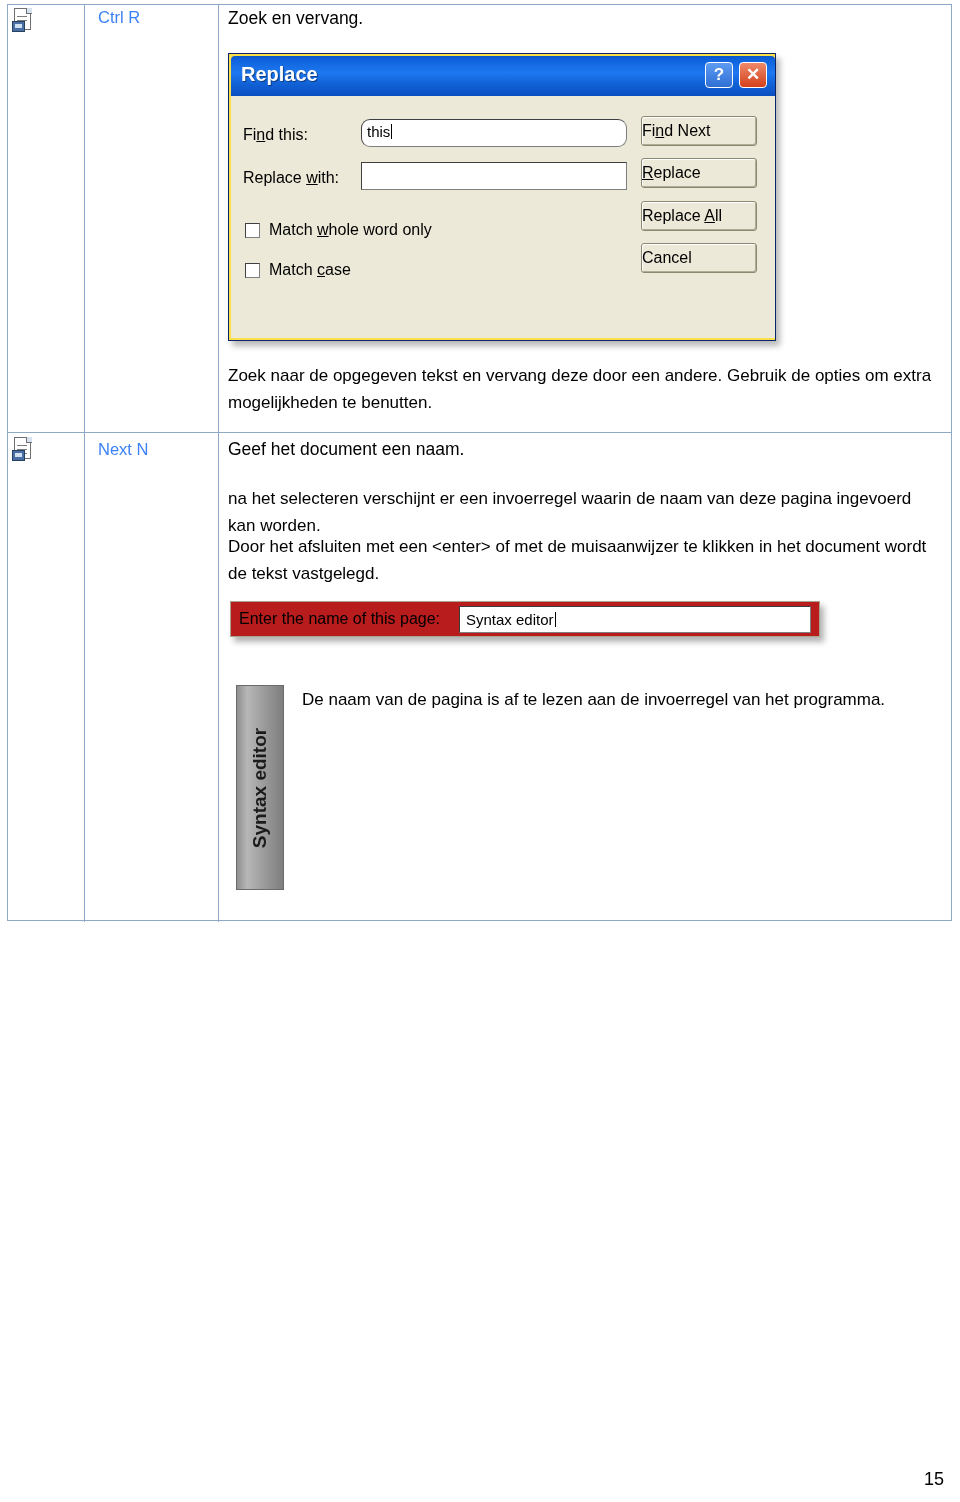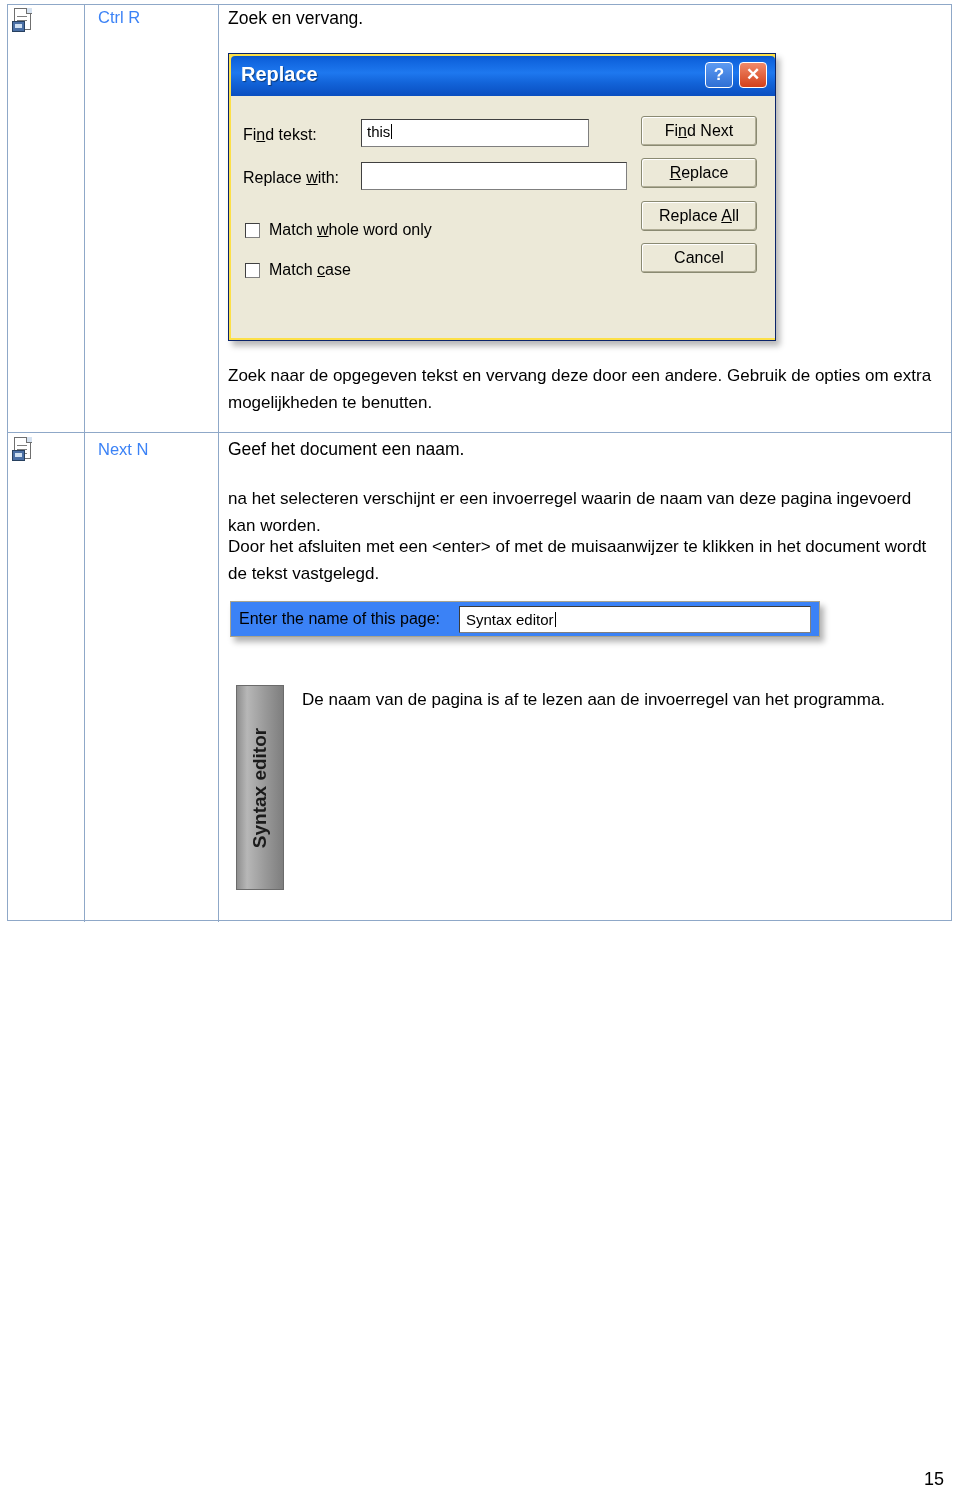--- a/index.html
+++ b/index.html
@@ -217,21 +217,21 @@
   .rd-button {
     position: absolute;
     width: 116px;
     height: 30px;
     background: #ece9d8;
     border: 1px solid #8a8a72;
     border-radius: 3px;
     box-sizing: border-box;
     font-size: 16px;
     color: #000;
-    text-align: center;
+    text-align: left;
     line-height: 28px;
     box-shadow: inset -1px -1px 0 #b0ad96, inset 1px 1px 0 #ffffff;
   }
   .rd-check {
     position: absolute;
     width: 15px;
     height: 15px;
     background: #ffffff;
     border: 1px solid #7f7f7f;
     border-top-color: #404040;
@@ -239,21 +239,21 @@
     box-sizing: border-box;
   }
 
   
   .name-widget {
     position: absolute;
     left: 230px;
     top: 601px;
     width: 590px;
     height: 36px;
-    background: #3b82f6;
+    background: #b91c1c;
     border: 1px solid #a9a48d;
     box-sizing: border-box;
     box-shadow: 4px 5px 6px rgba(0,0,0,0.3);
   }
   .nw-label {
     position: absolute;
     left: 8px;
     top: 8px;
     font-size: 16px;
     color: #000;
@@ -329,23 +329,23 @@
 
   <div class="replace-dialog">
     <div class="rd-titlebar">
       <div class="rd-title">Replace</div>
       <div class="rd-btn-help">?</div>
       <div class="rd-btn-close">✕</div>
     </div>
     <div class="rd-body">
 
       <div class="rd-label" style="left:12px; top:30px;">
-        <span>Fi</span><u>n</u><span>d tekst:</span>
-      </div>
-      <div class="rd-input" style="left:130px; top:23px; width:228px; height:28px;">
+        <span>Fi</span><u>n</u><span>d this:</span>
+      </div>
+      <div class="rd-input" style="left:130px; top:23px; width:266px; height:28px;border-radius:9px;">
         <span>this</span><span class="rd-caret"></span>
       </div>
 
       <div class="rd-label" style="left:12px; top:73px;">
         <span>Replace </span><u>w</u><span>ith:</span>
       </div>
       <div class="rd-input" style="left:130px; top:66px; width:266px; height:28px;">
         <span></span>
       </div>
 

